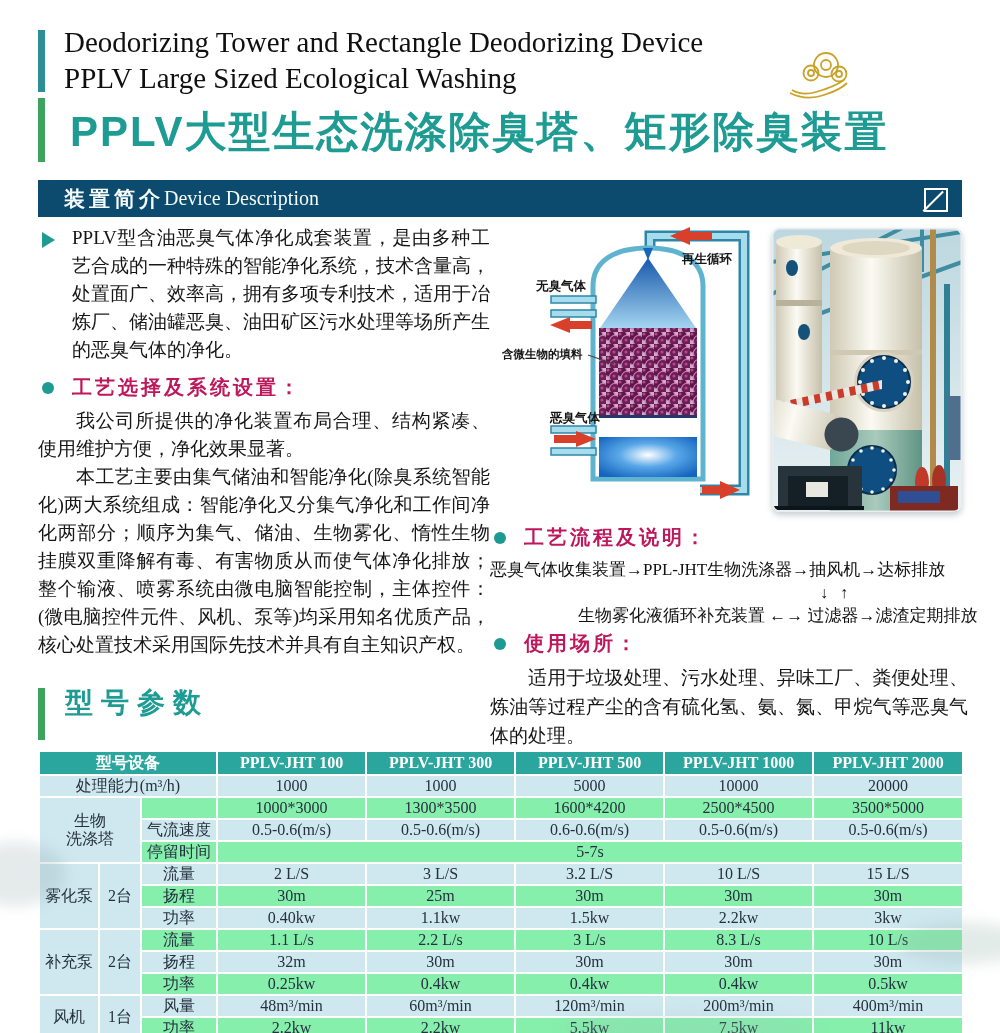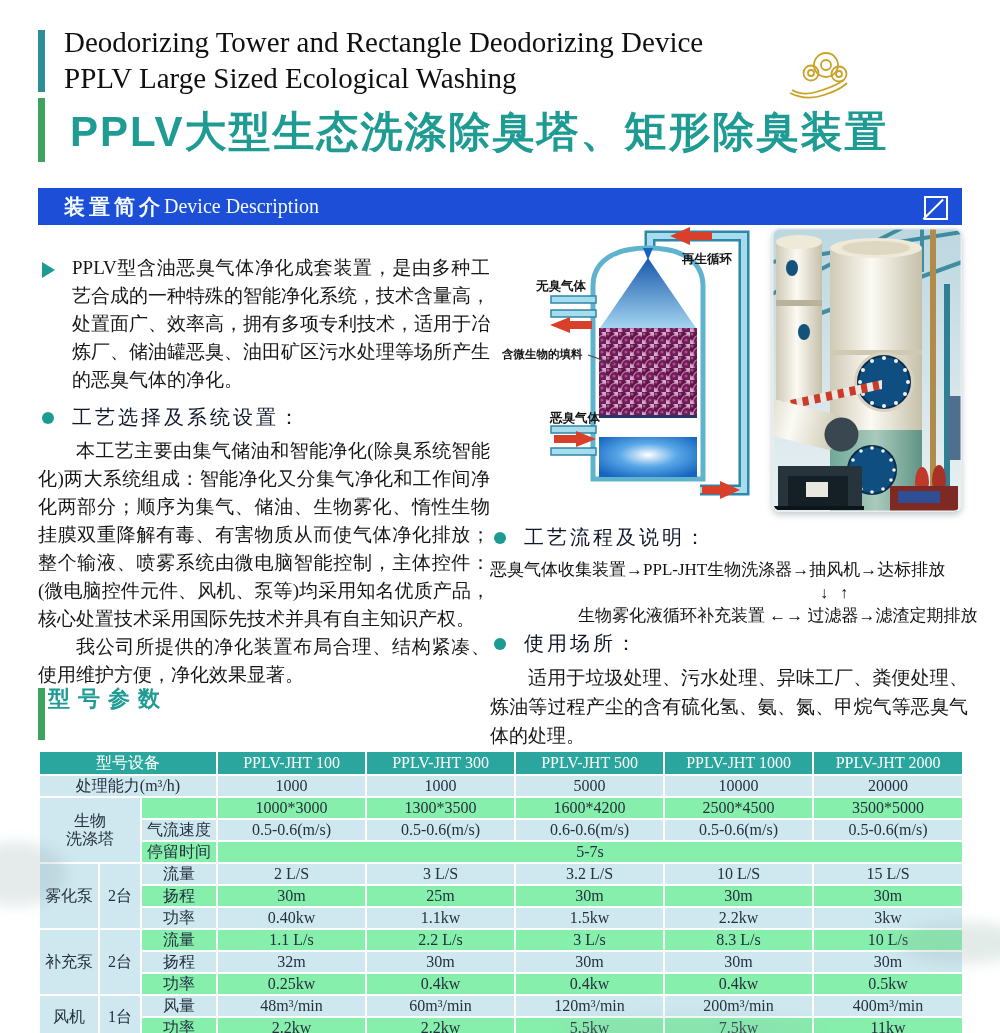--- a/index.html
+++ b/index.html
@@ -7,58 +7,58 @@
         font-family:"Liberation Serif","DejaVu Serif",serif;color:#141414;}
   
   .bar-v{position:absolute;width:7px;}
   .bar-teal{left:38px;top:30px;height:62px;background:#2d8f96;}
   .bar-green{left:38px;top:98px;height:64px;background:#3ca45f;}
   .title-en{position:absolute;left:64px;top:24px;font-size:29px;line-height:36px;color:#101010;}
   .title-zh{position:absolute;left:70px;top:104px;font-size:42px;font-weight:bold;color:#1e9b93;
             font-family:"Liberation Sans","DejaVu Sans",sans-serif;letter-spacing:2px;}
   .cloud{position:absolute;left:786px;top:46px;}
   
-  .section-bar{position:absolute;left:38px;top:188px;width:924px;height:37px;background:#1d4ed8;
+  .section-bar{position:absolute;left:38px;top:180px;width:924px;height:37px;background:#0c4a6e;
                display:flex;align-items:center;}
   .section-bar .zh{color:#f3fbfa;font-size:21px;font-weight:bold;letter-spacing:4px;margin-left:26px;}
   .section-bar .en{color:#f3fbfa;font-size:20px;margin-left:0;}
   .bar-icon{position:absolute;right:14px;top:8px;width:20px;height:20px;border:2px solid #fff;}
   .bar-icon::after{content:"";position:absolute;left:-2px;bottom:-2px;width:28px;height:2px;background:#fff;
                    transform:rotate(-45deg);transform-origin:left bottom;}
   
-  .left-col{position:absolute;left:38px;top:224px;width:452px;margin-top:30px;}
+  .left-col{position:absolute;left:38px;top:224px;width:452px;}
   .intro-row{display:flex;}
   .tri-bullet{width:0;height:0;border-left:13px solid #1d9a92;border-top:8px solid transparent;
               border-bottom:8px solid transparent;margin:8px 0 0 4px;flex:none;}
   .body-p{font-size:19px;line-height:28px;text-align:justify;margin:0;color:#161616;}
   .intro-row .body-p{margin-left:17px;}
   .sub-heading{display:flex;align-items:center;margin:10px 0 6px 0;}
   .dot-bullet{width:12px;height:12px;border-radius:50%;background:#1d9a92;margin:0 18px 0 4px;flex:none;}
-  .sub-heading .txt{font-size:20px;font-weight:normal;color:#0f172a;letter-spacing:3px;}
+  .sub-heading .txt{font-size:20px;font-weight:bold;color:#be185d;letter-spacing:3px;}
   .indent{text-indent:2em;}
   
   .diagram{position:absolute;left:498px;top:224px;}
   .photo{position:absolute;left:772px;top:228px;box-shadow:0 3px 6px rgba(90,110,115,.35);border-radius:8px;}
   .flow-block{position:absolute;left:490px;top:514px;width:480px;}
   .flow-line{font-size:17px;color:#111;white-space:nowrap;line-height:26px;}
   .flow-arrows{font-size:16px;color:#111;line-height:20px;margin-left:330px;letter-spacing:4px;}
   .flow-line2{margin-left:88px;}
   .usage-block{position:absolute;left:490px;top:620px;width:478px;}
   .usage-block .body-p{line-height:29px;}
   
   .bar-green2{left:38px;top:688px;height:52px;background:#3ca45f;}
-  .model-zh{position:absolute;left:48px;top:684px;font-size:22px;font-weight:bold;color:#1e9b93;letter-spacing:8px;}
+  .model-zh{position:absolute;left:65px;top:684px;font-size:28px;font-weight:bold;color:#1e9b93;letter-spacing:8px;}
   .model-en{position:absolute;left:60px;top:716px;font-size:22px;color:#101010;}
   
   .tbl-wrap{position:absolute;left:38px;top:750px;}
   table.model{border-collapse:collapse;table-layout:fixed;width:924px;
               font-family:"Liberation Serif","DejaVu Serif",serif;}
   table.model th,table.model td{border:2px solid #ffffff;text-align:center;vertical-align:middle;
               padding:1px 2px;height:18px;font-size:16px;color:#25303f;line-height:18px;}
-  table.model th{background:#2ba69e;color:#ffffff;font-weight:normal;font-size:16px;height:20px;}
+  table.model th{background:#2ba69e;color:#ffffff;font-weight:bold;font-size:16px;height:20px;}
   td.blue{background:#cfe8f0;}
   td.cream{background:#86efac;}
   td.group{background:#cfe8f0;white-space:pre-line;}
   
   .smudge1{position:absolute;left:-34px;top:842px;width:100px;height:64px;background:rgba(125,148,148,.20);
            border-radius:50%;filter:blur(7px);}
   .smudge2{position:absolute;left:898px;top:922px;width:130px;height:42px;background:rgba(156,182,176,.28);
            border-radius:50%;filter:blur(7px);}
   .smudge3{position:absolute;left:560px;top:1016px;width:260px;height:26px;background:rgba(150,190,182,.25);
            border-radius:50%;filter:blur(8px);}
@@ -96,22 +96,22 @@
 
   <div class="left-col">
     <div class="intro-row">
       <span class="tri-bullet"></span>
       <p class="body-p">PPLV型含油恶臭气体净化成套装置，是由多种工艺合成的一种特殊的智能净化系统，技术含量高，处置面广、效率高，拥有多项专利技术，适用于冶炼厂、储油罐恶臭、油田矿区污水处理等场所产生的恶臭气体的净化。</p>
     </div>
     <div class="sub-heading">
       <span class="dot-bullet"></span>
       <span class="txt">工艺选择及系统设置：</span>
     </div>
+    <p class="body-p indent">我公司所提供的净化装置布局合理、结构紧凑、使用维护方便，净化效果显著。</p>
     <p class="body-p indent">本工艺主要由集气储油和智能净化(除臭系统智能化)两大系统组成：智能净化又分集气净化和工作间净化两部分；顺序为集气、储油、生物雾化、惰性生物挂膜双重降解有毒、有害物质从而使气体净化排放；整个输液、喷雾系统由微电脑智能控制，主体控件：(微电脑控件元件、风机、泵等)均采用知名优质产品，核心处置技术采用国际先技术并具有自主知识产权。</p>
-    <p class="body-p indent">我公司所提供的净化装置布局合理、结构紧凑、使用维护方便，净化效果显著。</p>
   </div>
 
   <svg class="diagram" width="266" height="288" viewBox="0 0 266 288">
     <defs>
       <linearGradient id="coneG" x1="0" y1="0" x2="0" y2="1">
         <stop offset="0" stop-color="#0b4fa8"></stop>
           <stop offset="1" stop-color="#9fd2ef"></stop>
       </linearGradient>
       <radialGradient id="poolG" cx="50%" cy="45%" r="65%">
         <stop offset="0" stop-color="#ffffff"></stop>

